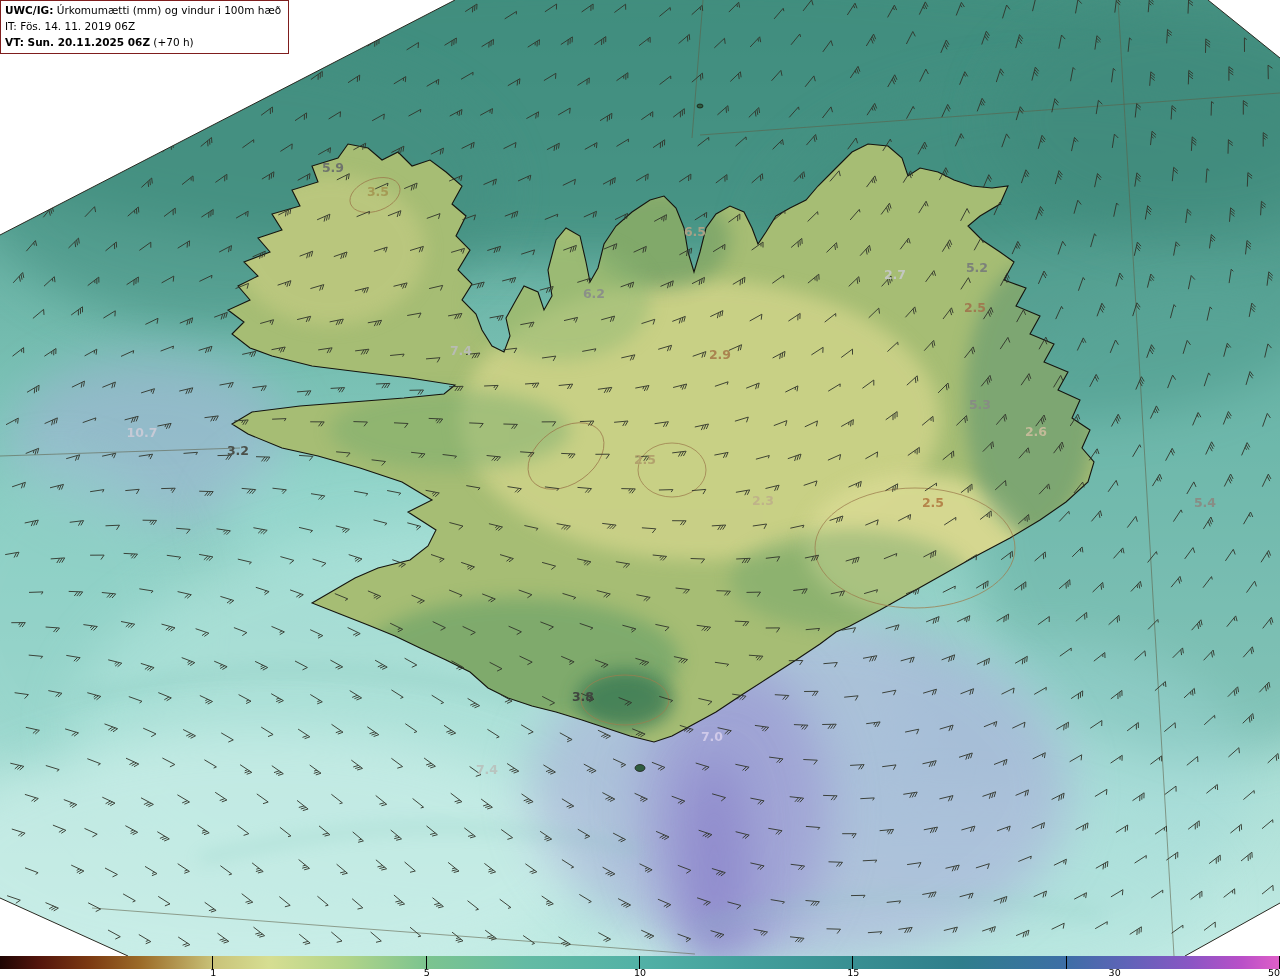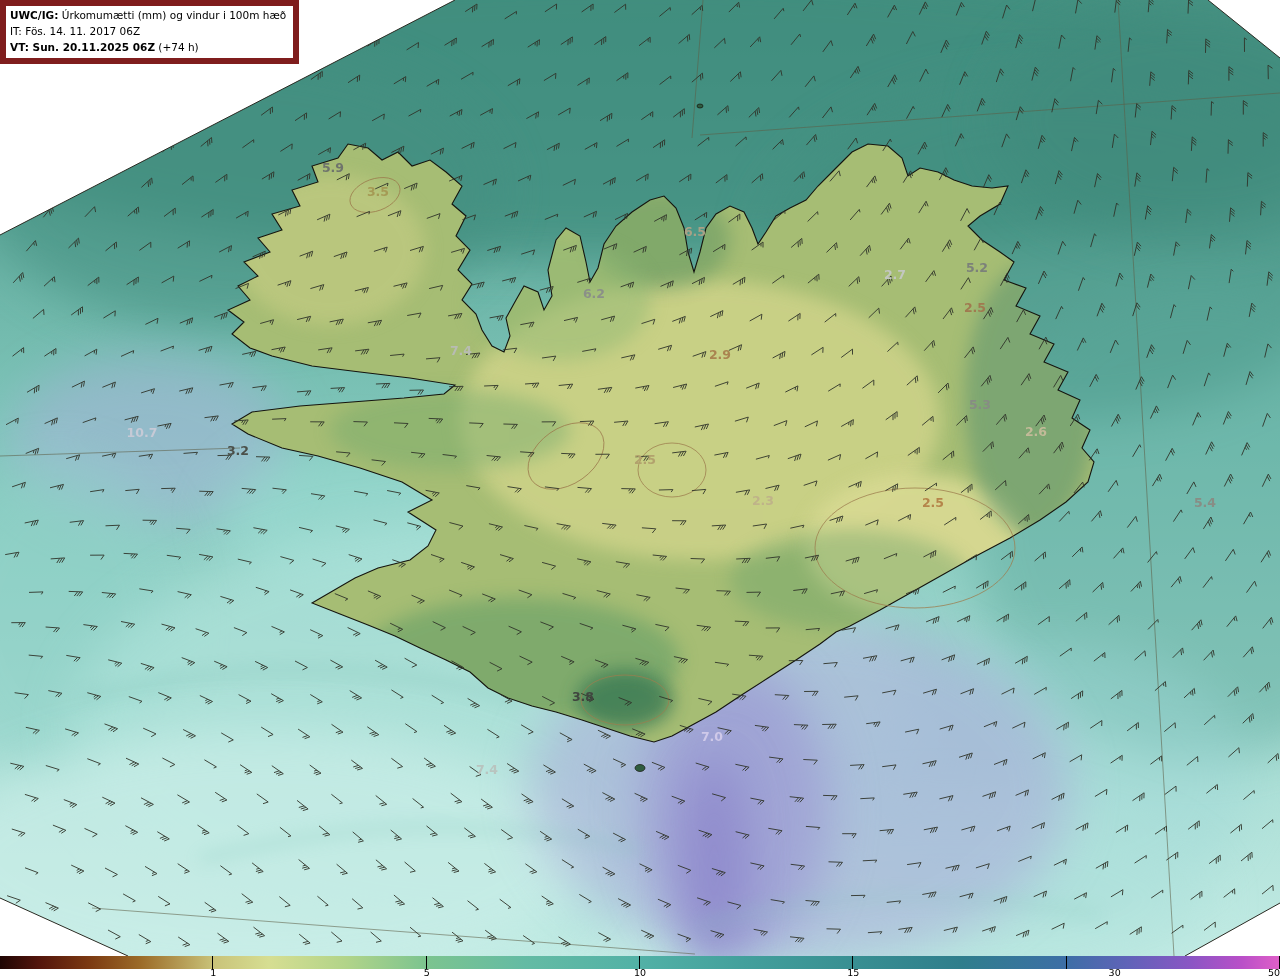--- a/index.html
+++ b/index.html
@@ -1,19 +1,19 @@
 <!DOCTYPE html>
 <html><head>
 <meta charset="utf-8">
 <style>
   html,body{margin:0;padding:0;background:#ffffff;}
   .frame{position:relative;width:1280px;height:978px;overflow:hidden;background:#ffffff;
          font-family:"DejaVu Sans",sans-serif;}
   #map-svg{position:absolute;top:0;left:0;display:block;}
-  .title-box{position:absolute;top:0;left:0;z-index:6;background:#ffffff;border:6px solid #7f1d1d;
+  .title-box{position:absolute;top:0;left:0;z-index:6;background:#ffffff;border:1px solid #7f1d1d;
              padding:2px 7px 3px 4px;font-size:10.5px;line-height:1.5;color:#000;white-space:nowrap;}
   .title-box b{font-weight:bold;}
   .colorbar{position:absolute;left:0;top:956px;width:1280px;height:22px;background:#ffffff;z-index:5;}
   #cb-strip{position:relative;width:100%;height:13px;}
   .cb-tick{position:absolute;top:0;width:1px;height:13px;background:#000;}
   #cb-labels{position:relative;width:100%;height:9px;}
   .cb-label{position:absolute;top:-2px;font-size:9.5px;color:#000;transform:translateX(-50%);}
   .cb-label.end{transform:translateX(-100%);}
 </style>
 </head>
@@ -1012,22 +1012,22 @@
         <polygon points="1185,956 1280,903 1280,956" fill="#ffffff"></polygon>
         <line x1="0" y1="235" x2="455" y2="0" stroke="#2a2a22" stroke-width="1"></line>
         <line x1="1208" y1="0" x2="1280" y2="58" stroke="#2a2a22" stroke-width="1"></line>
         <line x1="0" y1="898" x2="128" y2="956" stroke="#2a2a22" stroke-width="1"></line>
         <line x1="1185" y1="956" x2="1280" y2="903" stroke="#2a2a22" stroke-width="1"></line>
       </g>
     </svg>
 
   <div class="title-box">
     <div><b>UWC/IG:</b><span> Úrkomumætti (mm) og vindur i 100m hæð</span></div>
-    <div>IT: Fös. 14. 11. 2017 06Z</div>
-    <div><b>VT: Sun. 20.11.2025 06Z</b><span> (+74 h)</span></div>
+    <div>IT: Fös. 14. 11. 2019 06Z</div>
+    <div><b>VT: Sun. 20.11.2025 06Z</b><span> (+70 h)</span></div>
   </div>
 
   <div class="colorbar">
     <div id="cb-strip" style="background: linear-gradient(to right, rgb(31, 6, 4) 0%, rgb(83, 21, 12) 3%, rgb(124, 58, 18) 7%, rgb(156, 107, 40) 11%, rgb(201, 195, 121) 16.7%, rgb(214, 222, 146) 21%, rgb(178, 212, 137) 27%, rgb(124, 196, 143) 33.3%, rgb(100, 187, 164) 41%, rgb(82, 177, 166) 50%, rgb(67, 160, 156) 58%, rgb(56, 143, 146) 66.7%, rgb(47, 126, 140) 75%, rgb(61, 110, 166) 83.3%, rgb(95, 99, 184) 88%, rgb(138, 86, 196) 93%, rgb(185, 79, 200) 97%, rgb(224, 96, 200) 100%);">
         <div class="cb-tick" style="left: calc(16.6667% - 1px);"></div>
         <div class="cb-tick" style="left: calc(33.3333% - 1px);"></div>
         <div class="cb-tick" style="left: calc(50% - 1px);"></div>
         <div class="cb-tick" style="left: calc(66.6667% - 1px);"></div>
         <div class="cb-tick" style="left: calc(83.3333% - 1px);"></div>
         <div class="cb-tick" style="left: calc(100% - 1px);"></div>

